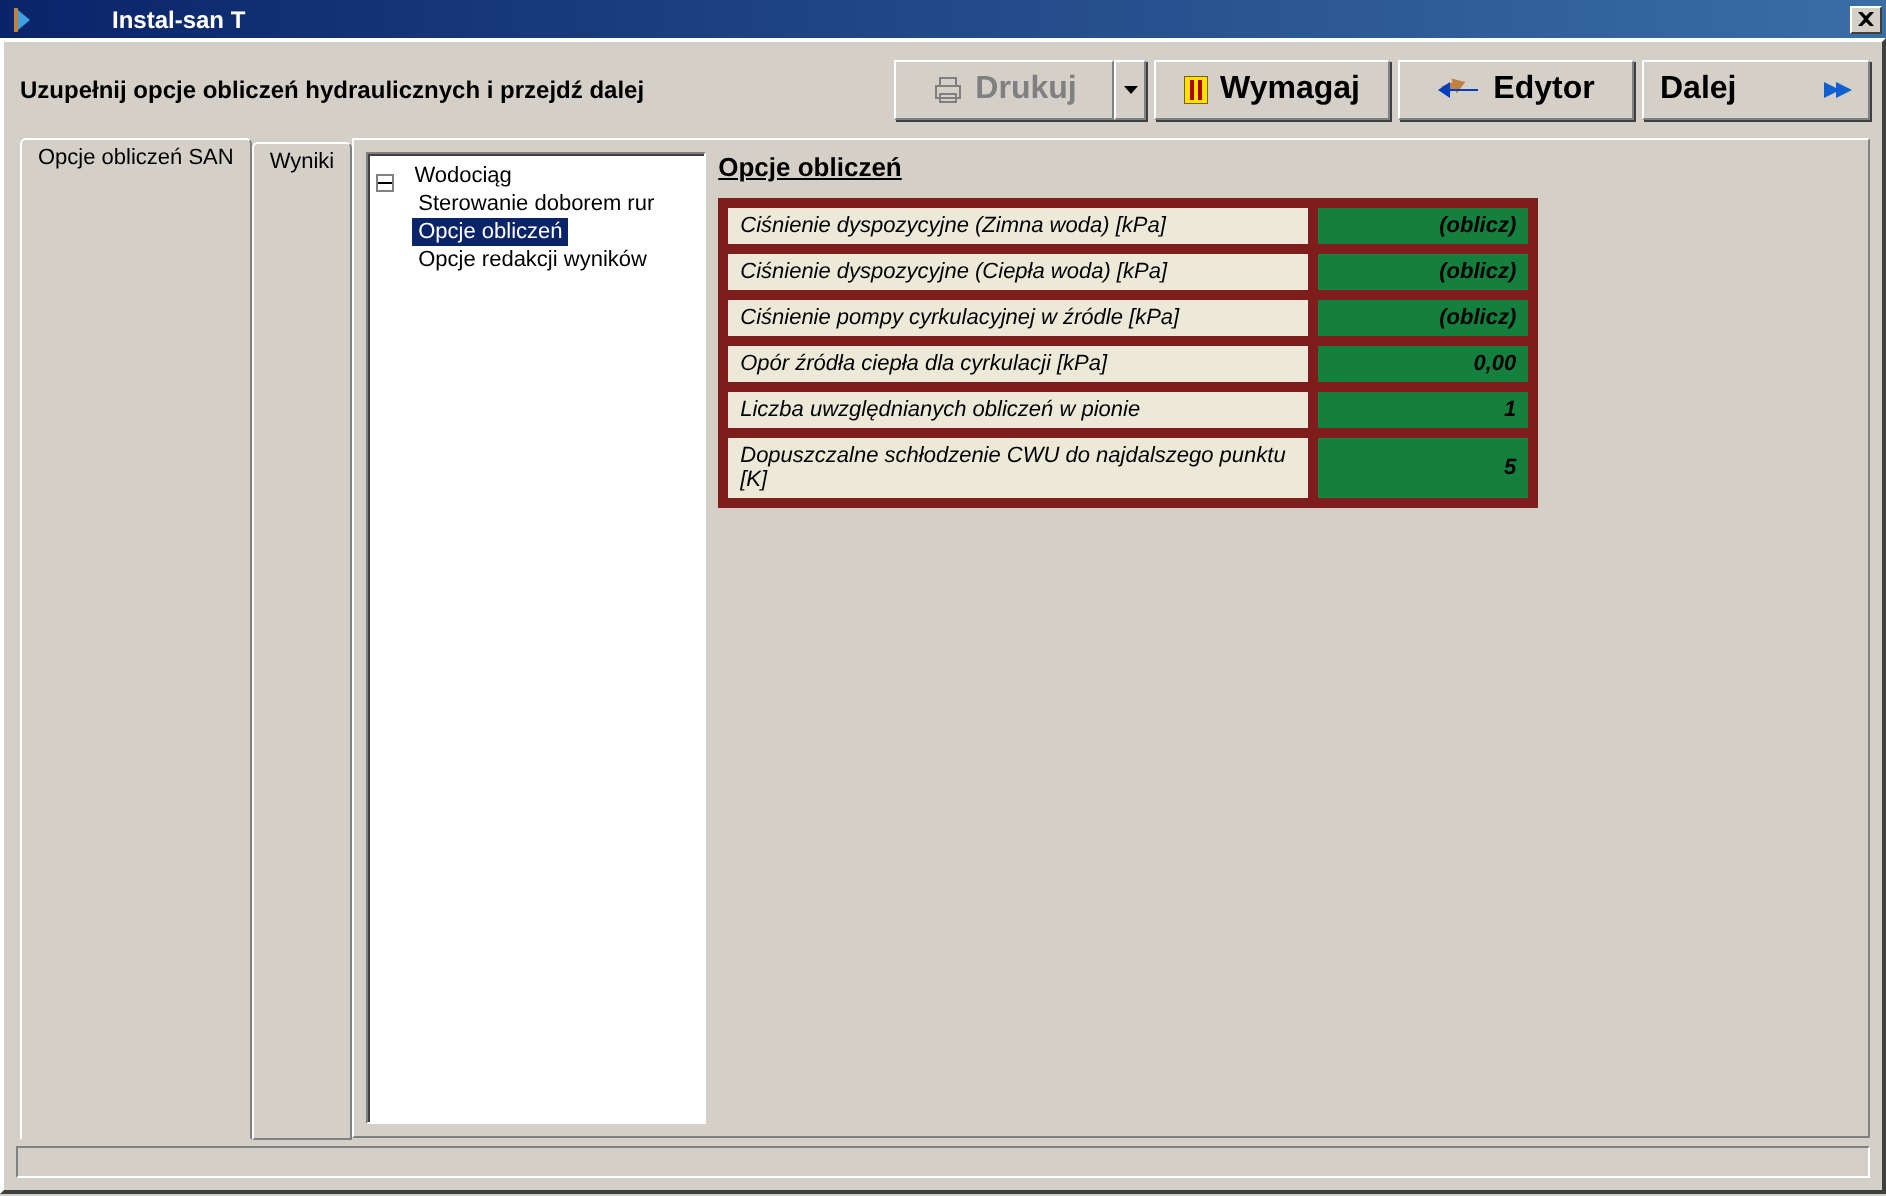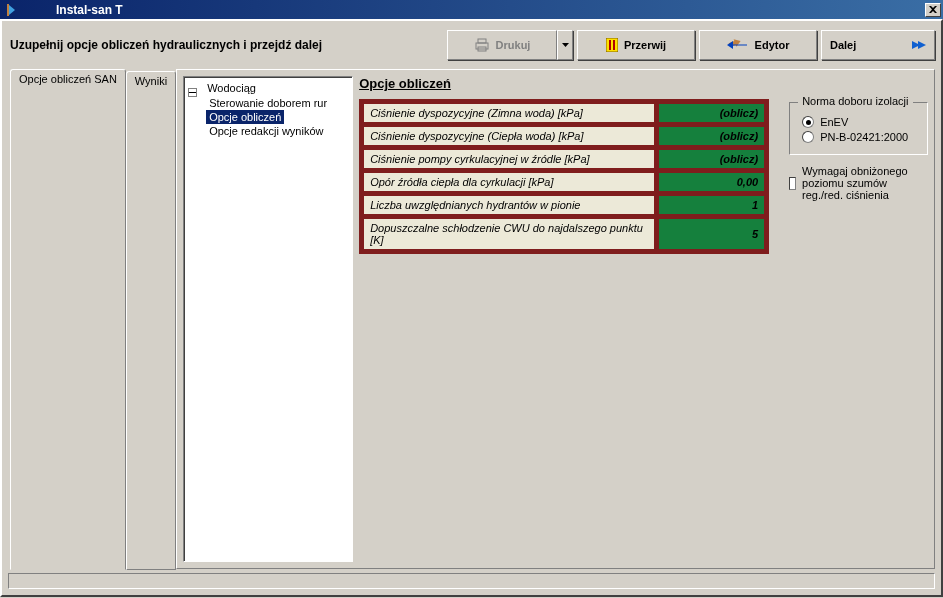--- a/index.html
+++ b/index.html
@@ -58,21 +58,21 @@
     padding-left:2px;
   }
   .btn {
     height: 30px;
     background:#d4d0c8;
     border:1px solid #fff;
     border-right-color:#808080; border-bottom-color:#808080;
     box-shadow: 1px 1px 0 #404040;
     display:flex; align-items:center; justify-content:center;
     gap:6px;
-    font-size:11px; font-weight:bold;
+    font-size:16px; font-weight:bold;
     color:#000;
     padding: 0 10px;
     cursor:default;
   }
   .btn.disabled { color:#808080; }
   .dropdown-arrow {
     width:16px; height:30px;
     background:#d4d0c8;
     border:1px solid #fff;
     border-right-color:#808080; border-bottom-color:#808080;
@@ -256,21 +256,21 @@
     </div>
 
     <div class="btn" style="width:118px;">
       <span>
         <svg width="12" height="14" viewBox="0 0 12 14">
           <rect x="0" y="0" width="12" height="14" fill="#ffe000" stroke="#806000"></rect>
           <rect x="3" y="2" width="2" height="10" fill="#b00000"></rect>
           <rect x="7" y="2" width="2" height="10" fill="#b00000"></rect>
         </svg>
       </span>
-      <span>Przerwij</span>
+      <span>Wymagaj</span>
     </div>
 
     <div class="btn" style="width:118px;">
       <span>
         <svg width="22" height="14" viewBox="0 0 22 14">
           <path d="M2 3 L8 3 L8 1 L14 5 L8 9 L8 7 L2 7 Z" fill="#c08040" transform="rotate(-20 8 5)"></path>
           <path d="M20 7 L6 7" stroke="#0040c0" stroke-width="1"></path>
           <path d="M6 3 L0 7 L6 11 Z" fill="#0040c0"></path>
         </svg>
       </span>
@@ -332,48 +332,30 @@
                 </tr>
                 <tr>
                   <td>Ciśnienie pompy cyrkulacyjnej w źródle [kPa]</td>
                   <td class="val">(oblicz)</td>
                 </tr>
                 <tr>
                   <td>Opór źródła ciepła dla cyrkulacji [kPa]</td>
                   <td class="val">0,00</td>
                 </tr>
                 <tr>
-                  <td>Liczba uwzględnianych hydrantów w pionie</td>
+                  <td>Liczba uwzględnianych obliczeń w pionie</td>
                   <td class="val">1</td>
                 </tr>
                 <tr>
                   <td>Dopuszczalne schłodzenie CWU do najdalszego punktu [K]</td>
                   <td class="val">5</td>
                 </tr>
               </tbody>
           </table>
         </div>
 
-        <div class="right-col">
-          <div class="groupbox">
-            <div class="groupbox-title">Norma doboru izolacji</div>
-            <div class="radio-row">
-              <span class="radio checked"></span>
-              <span>EnEV</span>
-            </div>
-            <div class="radio-row">
-              <span class="radio"></span>
-              <span>PN-B-02421:2000</span>
-            </div>
-          </div>
-
-          <div class="check-row">
-            <span class="checkbox"></span>
-            <span>Wymagaj obniżonego poziomu szumów reg./red. ciśnienia</span>
-          </div>
-        </div>
       </div>
 
     </div>
   </div>
 
   <div class="statusbar"></div>
 </div>
 
 </body></html>

